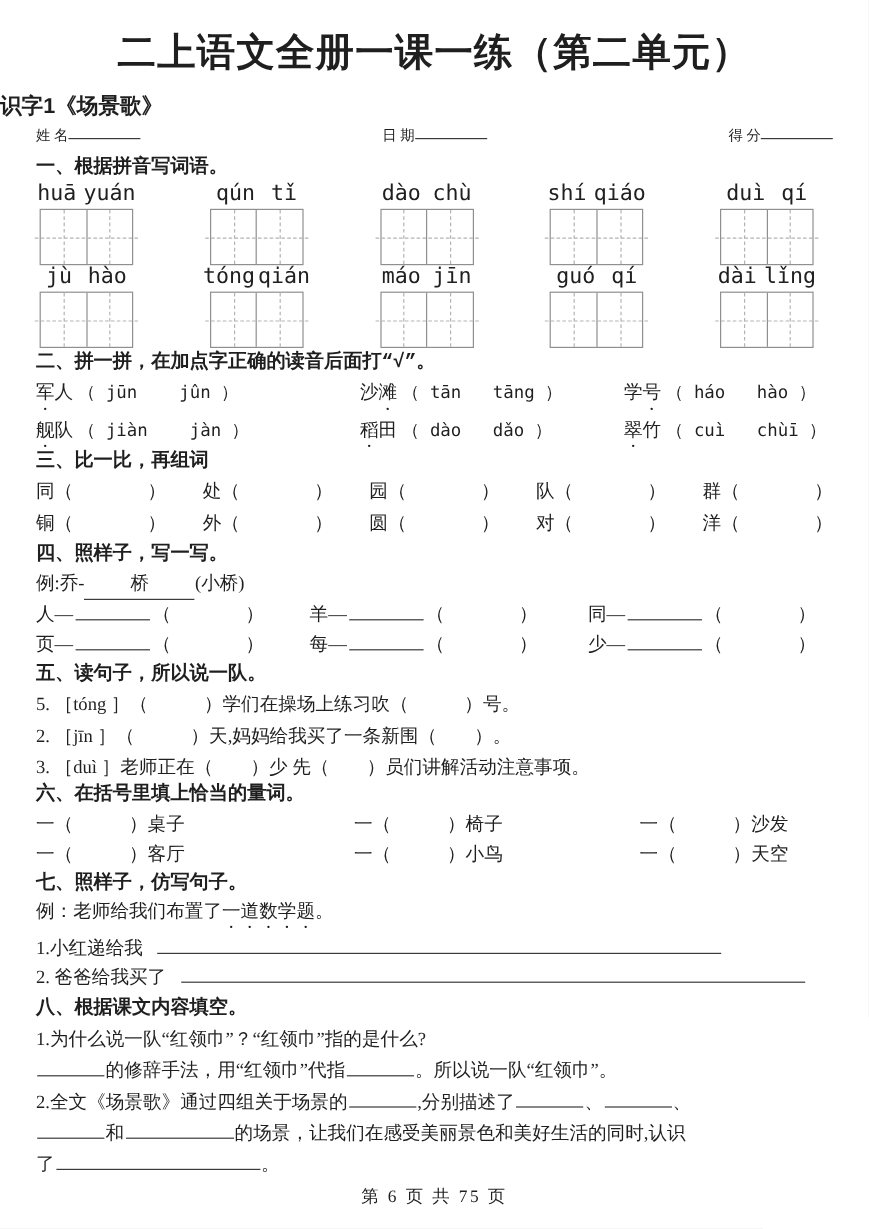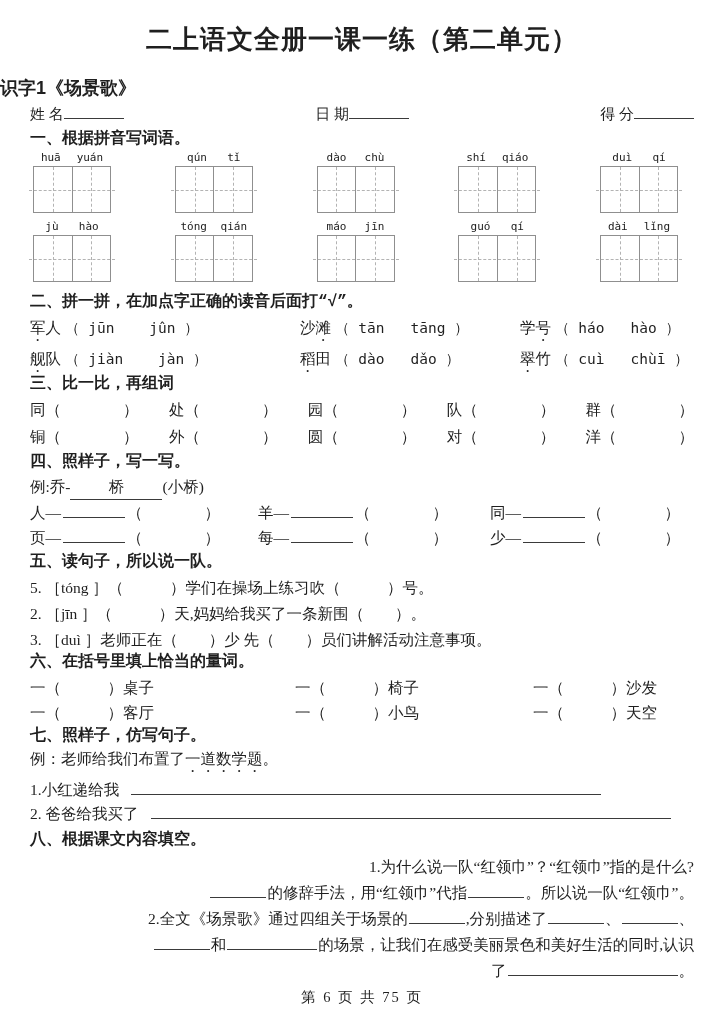--- a/index.html
+++ b/index.html
@@ -2,32 +2,32 @@
 <html><head>
 <meta charset="utf-8">
 <style>
   html,body{margin:0;padding:0;background:#e8e8e8;}
   .page{
     position:relative;width:724px;height:1024px;background:#ffffff;
     color:#1f1f1f;font-family:"Liberation Serif",serif;font-size:15.5px;
     overflow:hidden;margin:0 auto;
   }
   .abs{position:absolute;left:30px;right:30px;}
-  .title{left:0;right:0;text-align:center;font-size:26px;font-weight:700;letter-spacing:1px;}
+  .title{left:0;right:0;text-align:center;font-size:32px;font-weight:700;letter-spacing:1px;}
   .subtitle{left:0;right:0;text-align:left;font-size:18px;font-weight:700;font-family:"Liberation Sans",sans-serif;}
-  .meta{display:flex;justify-content:space-between;font-size:15px;}
+  .meta{display:flex;justify-content:space-between;font-size:12px;}
   .heading{font-weight:700;font-family:Liberation Mono, monospace;font-size:16px;}
   .bl{display:inline-block;border-bottom:1px solid #3a3a3a;height:0.95em;vertical-align:baseline;}
   .w56{width:56px}.w60{width:60px}.w62{width:62px}.w90{width:90px}.w170{width:170px}
   .w470{width:470px}.w520{width:520px}
   
   .prow{display:flex;justify-content:space-between;padding:0 16px 0 3px;}
   .pgroup{width:78px;}
   .pinyin{display:flex;justify-content:space-evenly;white-space:nowrap;
-    font-family:"DejaVu Sans Mono",monospace;font-size:11px;margin:0 -8px 2px;color:#202020;}
+    font-family:"DejaVu Sans Mono",monospace;font-size:18px;margin:0 -8px 2px;color:#202020;}
   .tbox{position:relative;width:76px;height:45px;border:1px solid #8f8f8f;display:flex;}
   .tcell{flex:1;position:relative;}
   .tcell + .tcell{border-left:1px solid #8f8f8f;}
   .tcell::after{content:"";position:absolute;left:50%;top:0;bottom:0;border-left:1px dashed #b3b3b3;}
   .hdash{position:absolute;left:-5px;right:-5px;top:50%;border-top:1px dashed #b3b3b3;}
   
   .s2row{display:flex;line-height:28px;white-space:nowrap;}
   .s2c1{width:270px}.s2c2{width:220px}
   .opts{font-family:"DejaVu Sans Mono",monospace;white-space:pre;font-size:14.5px;margin-left:4px;}
   .emdot{
@@ -44,21 +44,21 @@
   .s4row .bl{margin:0 2px;}
   
   .s5line{line-height:26px;white-space:pre;}
   
   .s6row{display:flex;line-height:25px;white-space:nowrap;}
   .s6c1{width:265px}.s6c2{width:238px}
   
   .s7item{display:flex;align-items:baseline;white-space:nowrap;}
   .s7item .bl{margin-left:12px;}
   
-  .s8line{line-height:26px;white-space:pre-wrap;text-align:right;}
+  .s8line{line-height:26px;white-space:pre-wrap;}
   .s8line .bl{margin:0 1px;}
   .footer{left:0;right:0;text-align:center;font-size:14.5px;letter-spacing:2px;}
 </style>
 </head>
 <body>
 
 <div class="page">
 
   <div class="abs title" style="top:22px">二上语文全册一课一练（第二单元）</div>
   <div class="abs subtitle" style="top:76px">识字1《场景歌》</div>

